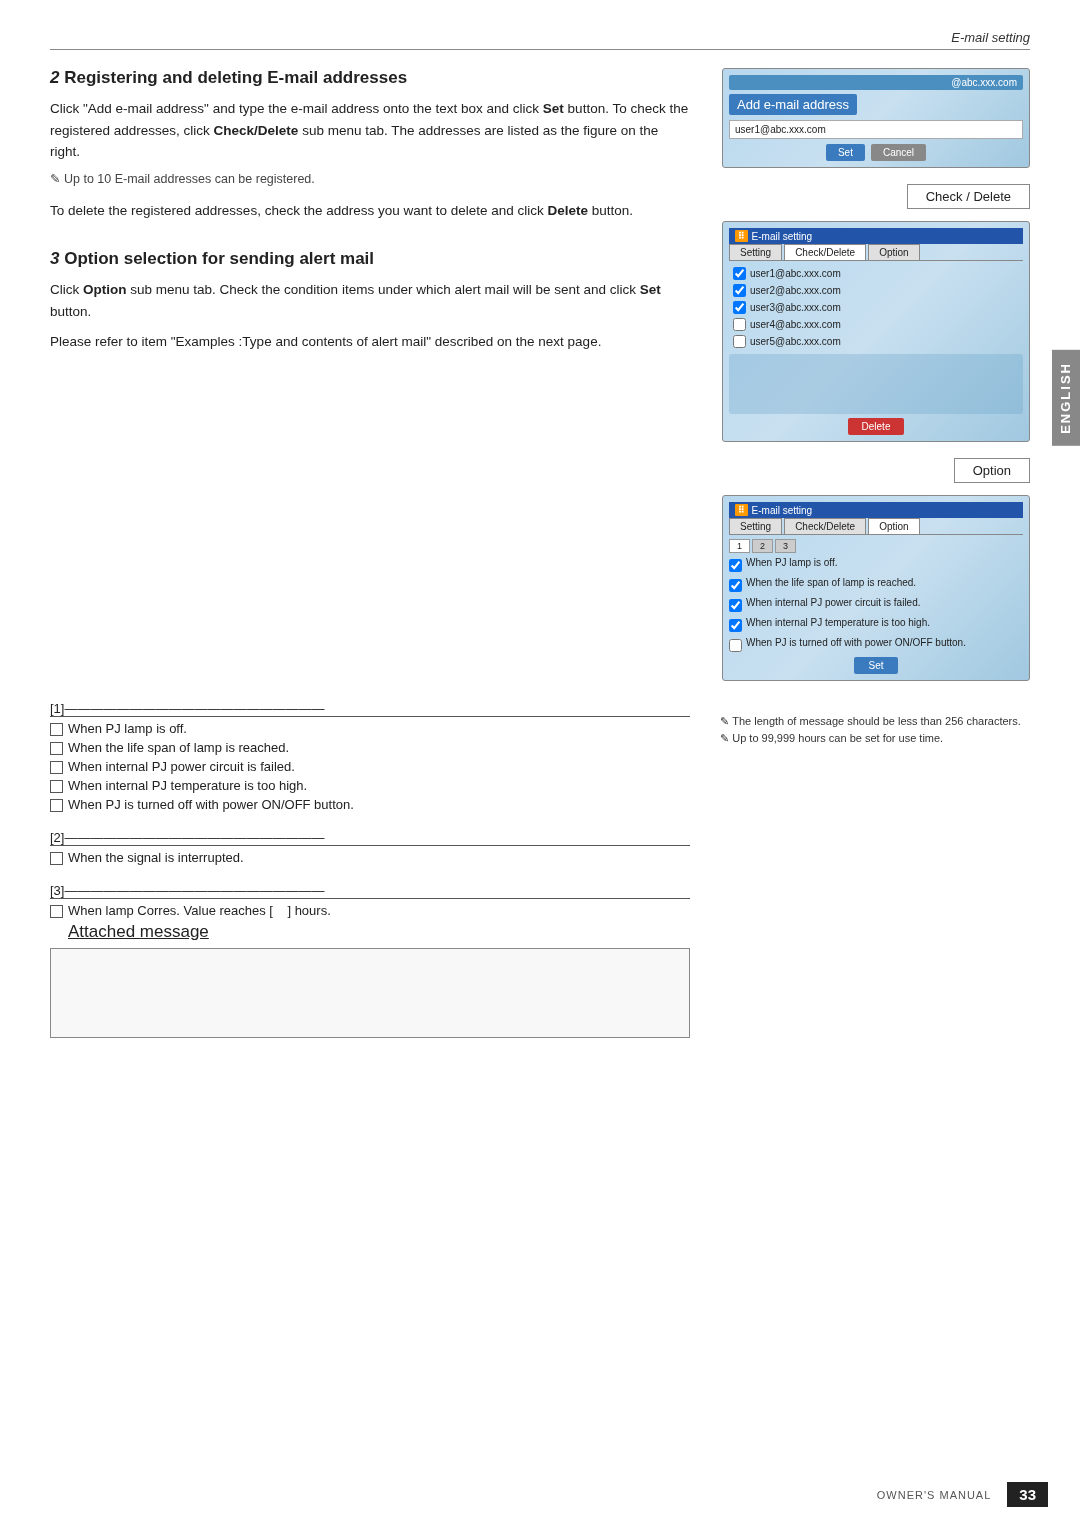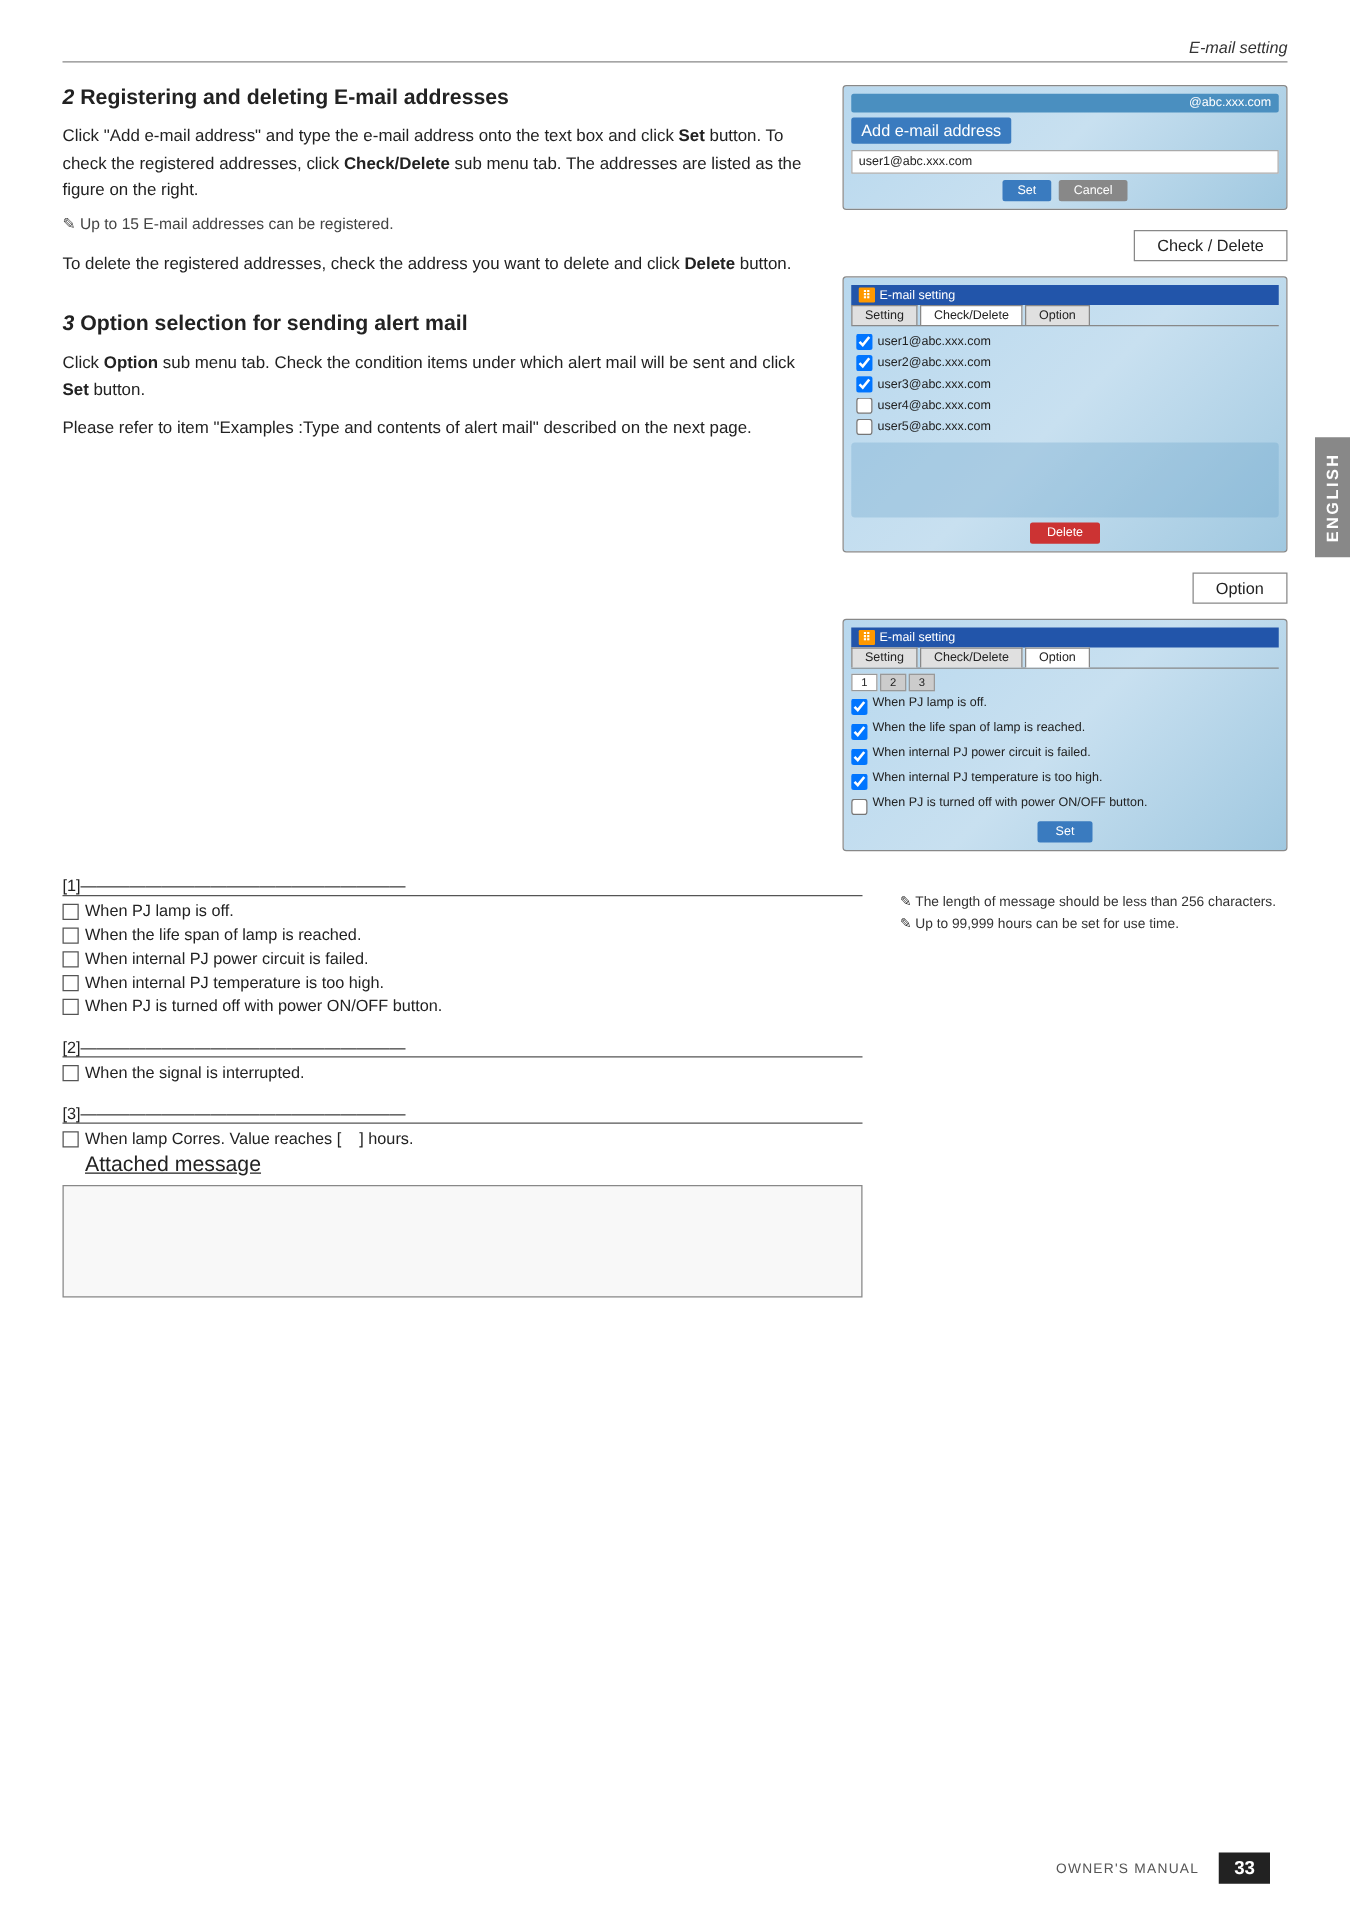--- a/index.html
+++ b/index.html
@@ -40,21 +40,21 @@
       display: flex;
       gap: 30px;
     }
 
     .left-col {
       flex: 1;
       min-width: 0;
     }
 
     .right-col {
-      width: 356px;
+      width: 308px;
       flex-shrink: 0;
     }
 
     
     .section-heading {
       font-size: 17px;
       font-weight: bold;
       margin-bottom: 10px;
     }
     .section-number {
@@ -269,21 +269,21 @@
     }
     .bottom-right-notes .note-line::before {
       content: '✎';
       margin-right: 3px;
     }
 
     
     .footer {
       position: absolute;
       bottom: 20px;
-      right: 64px;
+      right: 32px;
       display: flex;
       align-items: center;
       gap: 16px;
     }
     .page-number-box {
       background: #222;
       color: white;
       font-size: 15px;
       font-weight: bold;
       padding: 4px 12px;
@@ -360,21 +360,21 @@
 
     <div class="left-col">
 
       <div class="section2">
         <div class="section-heading">
           <span class="section-number">2</span>&nbsp;<span>Registering and deleting E-mail addresses</span>
         </div>
         <p class="body-text">
           Click "Add e-mail address" and type the e-mail address onto the text box and click <span class="bold">Set</span> button. To check the registered addresses, click <span class="bold">Check/Delete</span> sub menu tab. The addresses are listed as the figure on the right.
         </p>
-        <p class="note-text">Up to 15 E-mail addresses can be registered.</p>
+        <p class="note-text">Up to 10 E-mail addresses can be registered.</p>
         <p class="body-text">
           To delete the registered addresses, check the address you want to delete and click <span class="bold">Delete</span> button.
         </p>
       </div>
 
       <div class="section3">
         <div class="section-heading">
           <span class="section-number">3</span>&nbsp;<span>Option selection for sending alert mail</span>
         </div>
         <p class="body-text">

